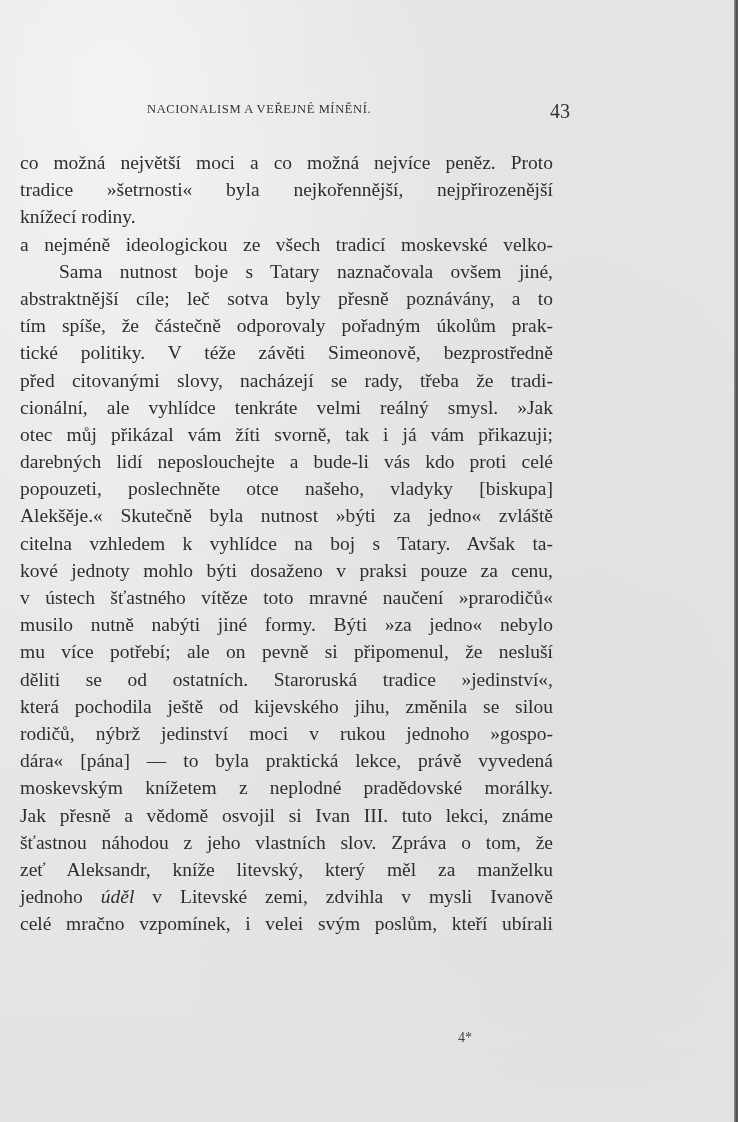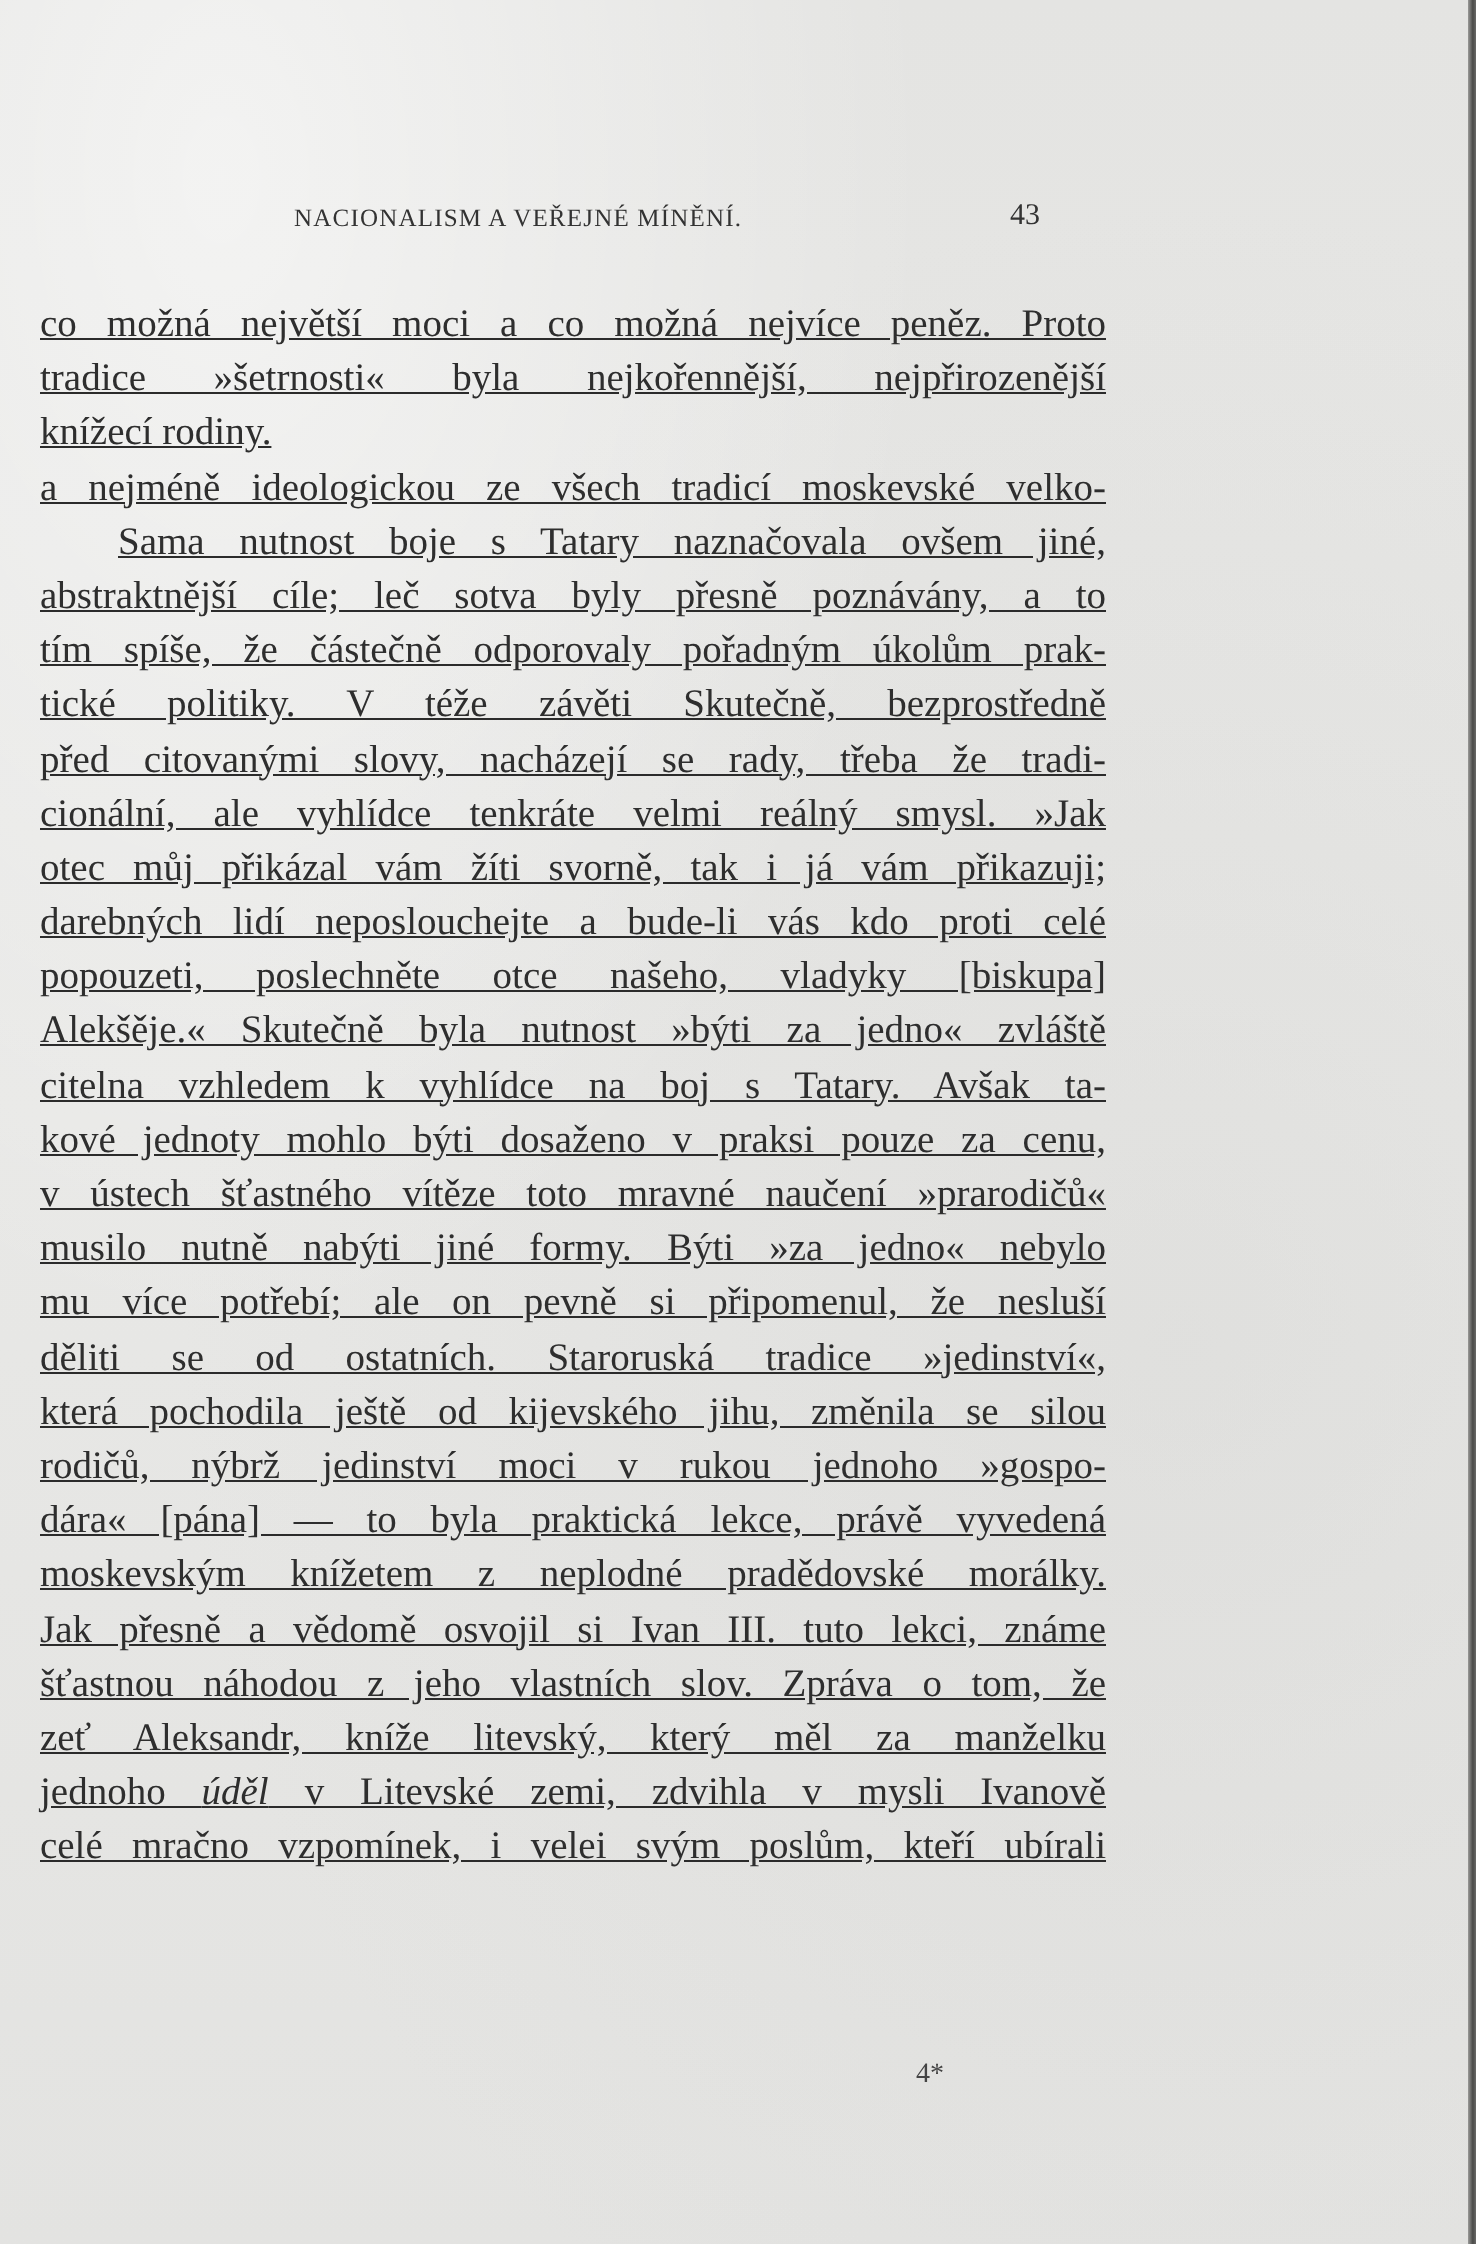--- a/index.html
+++ b/index.html
@@ -40,31 +40,30 @@
     top: 2px;
     font-size: 12.5px;
     letter-spacing: 0.6px;
     font-variant: small-caps;
     text-transform: uppercase;
     color: #333;
     white-space: nowrap;
   }
   .page-number {
     position: absolute;
-    left: 505px;
+    left: 550px;
     top: 0px;
-    font-size: 15px;
+    font-size: 20px;
     color: #333;
   }
   .body-text {
     position: absolute;
     top: 149px;
     left: 20px;
     width: 533px;
-    text-decoration: underline;
   }
   .line {
     display: block;
     height: 27.2px;
     line-height: 27.2px;
     font-size: 19.5px;
     white-space: nowrap;
     text-align: justify;
     text-align-last: justify;
     color: #2e2e2e;
@@ -97,21 +96,21 @@
 </div>
 
 <div class="body-text">
   <span class="line">co možná největší moci a co možná nejvíce peněz. Proto</span>
   <span class="line">tradice »šetrnosti« byla nejkořennější, nejpřirozenější</span>
   <span class="line last">knížecí rodiny.</span>
   <span class="line">a nejméně ideologickou ze všech tradicí moskevské velko-</span>
   <span class="line indent">Sama nutnost boje s Tatary naznačovala ovšem jiné,</span>
   <span class="line">abstraktnější cíle; leč sotva byly přesně poznávány, a to</span>
   <span class="line">tím spíše, že částečně odporovaly pořadným úkolům prak-</span>
-  <span class="line">tické politiky. V téže závěti Skutečně, bezprostředně</span>
+  <span class="line">tické politiky. V téže závěti Simeonově, bezprostředně</span>
   <span class="line">před citovanými slovy, nacházejí se rady, třeba že tradi-</span>
   <span class="line">cionální, ale vyhlídce tenkráte velmi reálný smysl. »Jak</span>
   <span class="line">otec můj přikázal vám žíti svorně, tak i já vám přikazuji;</span>
   <span class="line">darebných lidí neposlouchejte a bude-li vás kdo proti celé</span>
   <span class="line">popouzeti, poslechněte otce našeho, vladyky [biskupa]</span>
   <span class="line">Alekšěje.« Skutečně byla nutnost »býti za jedno« zvláště</span>
   <span class="line">citelna vzhledem k vyhlídce na boj s Tatary. Avšak ta-</span>
   <span class="line">kové jednoty mohlo býti dosaženo v praksi pouze za cenu,</span>
   <span class="line">v ústech šťastného vítěze toto mravné naučení »prarodičů«</span>
   <span class="line">musilo nutně nabýti jiné formy. Býti »za jedno« nebylo</span>

